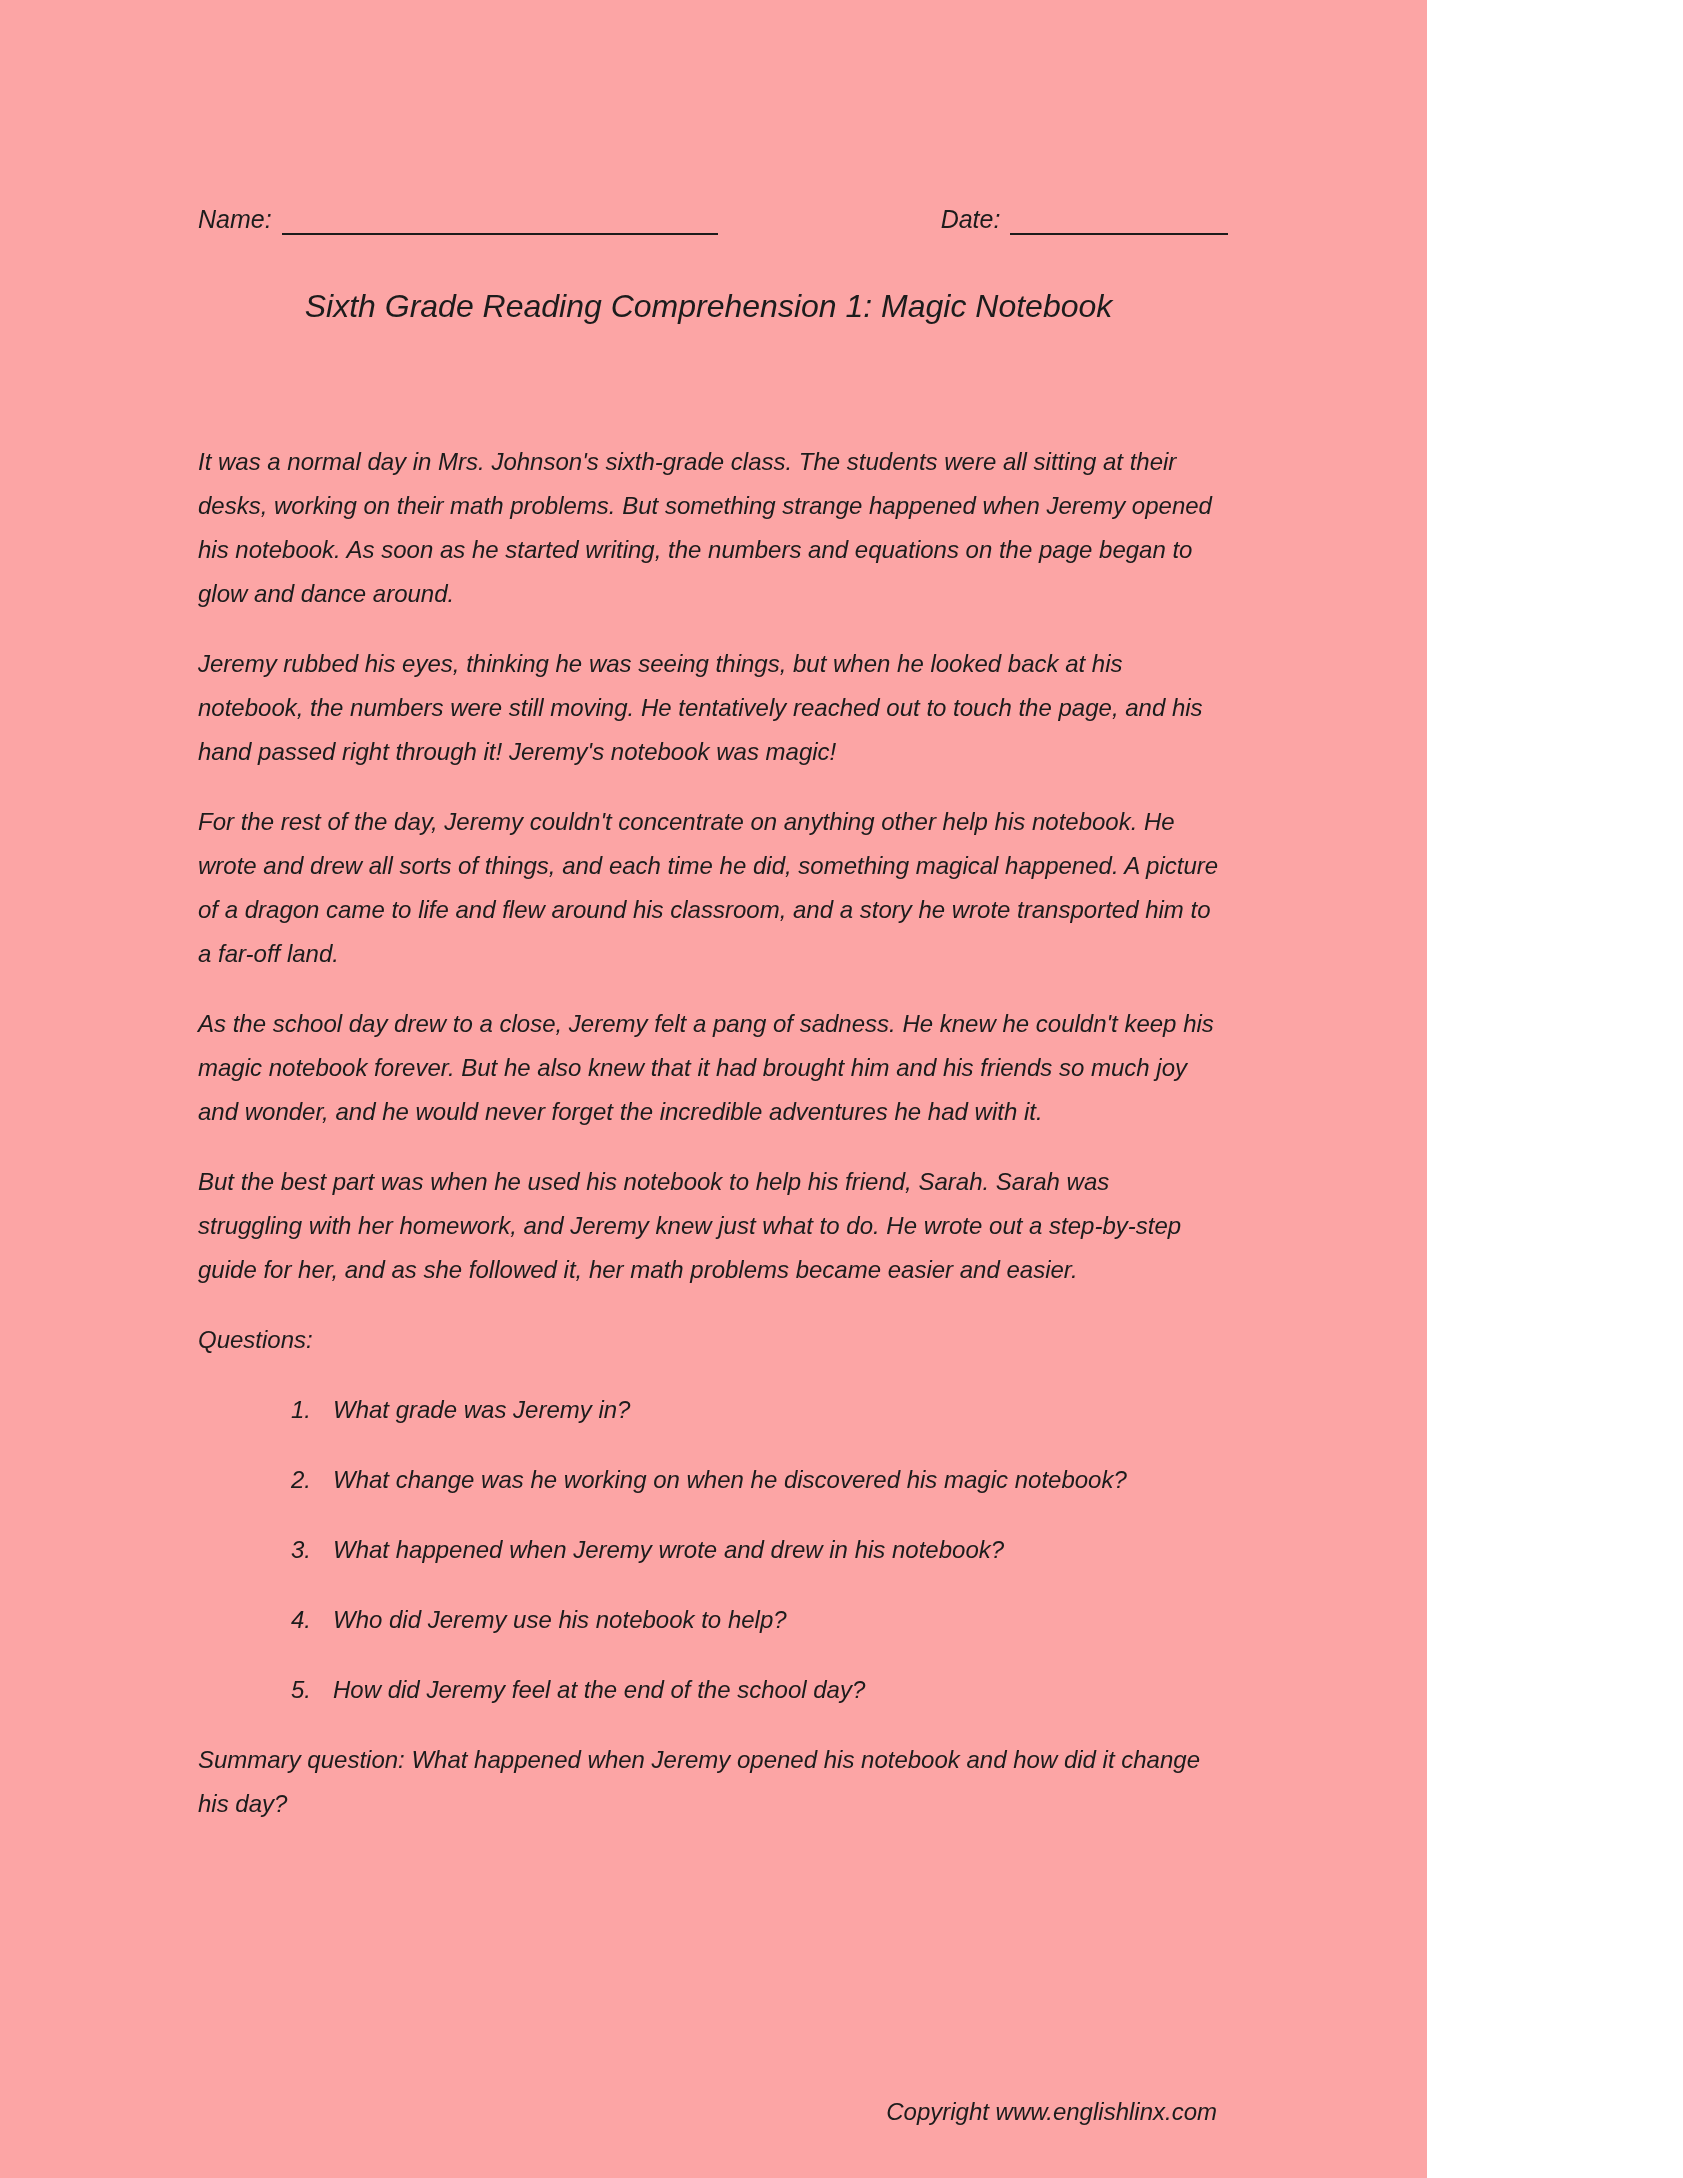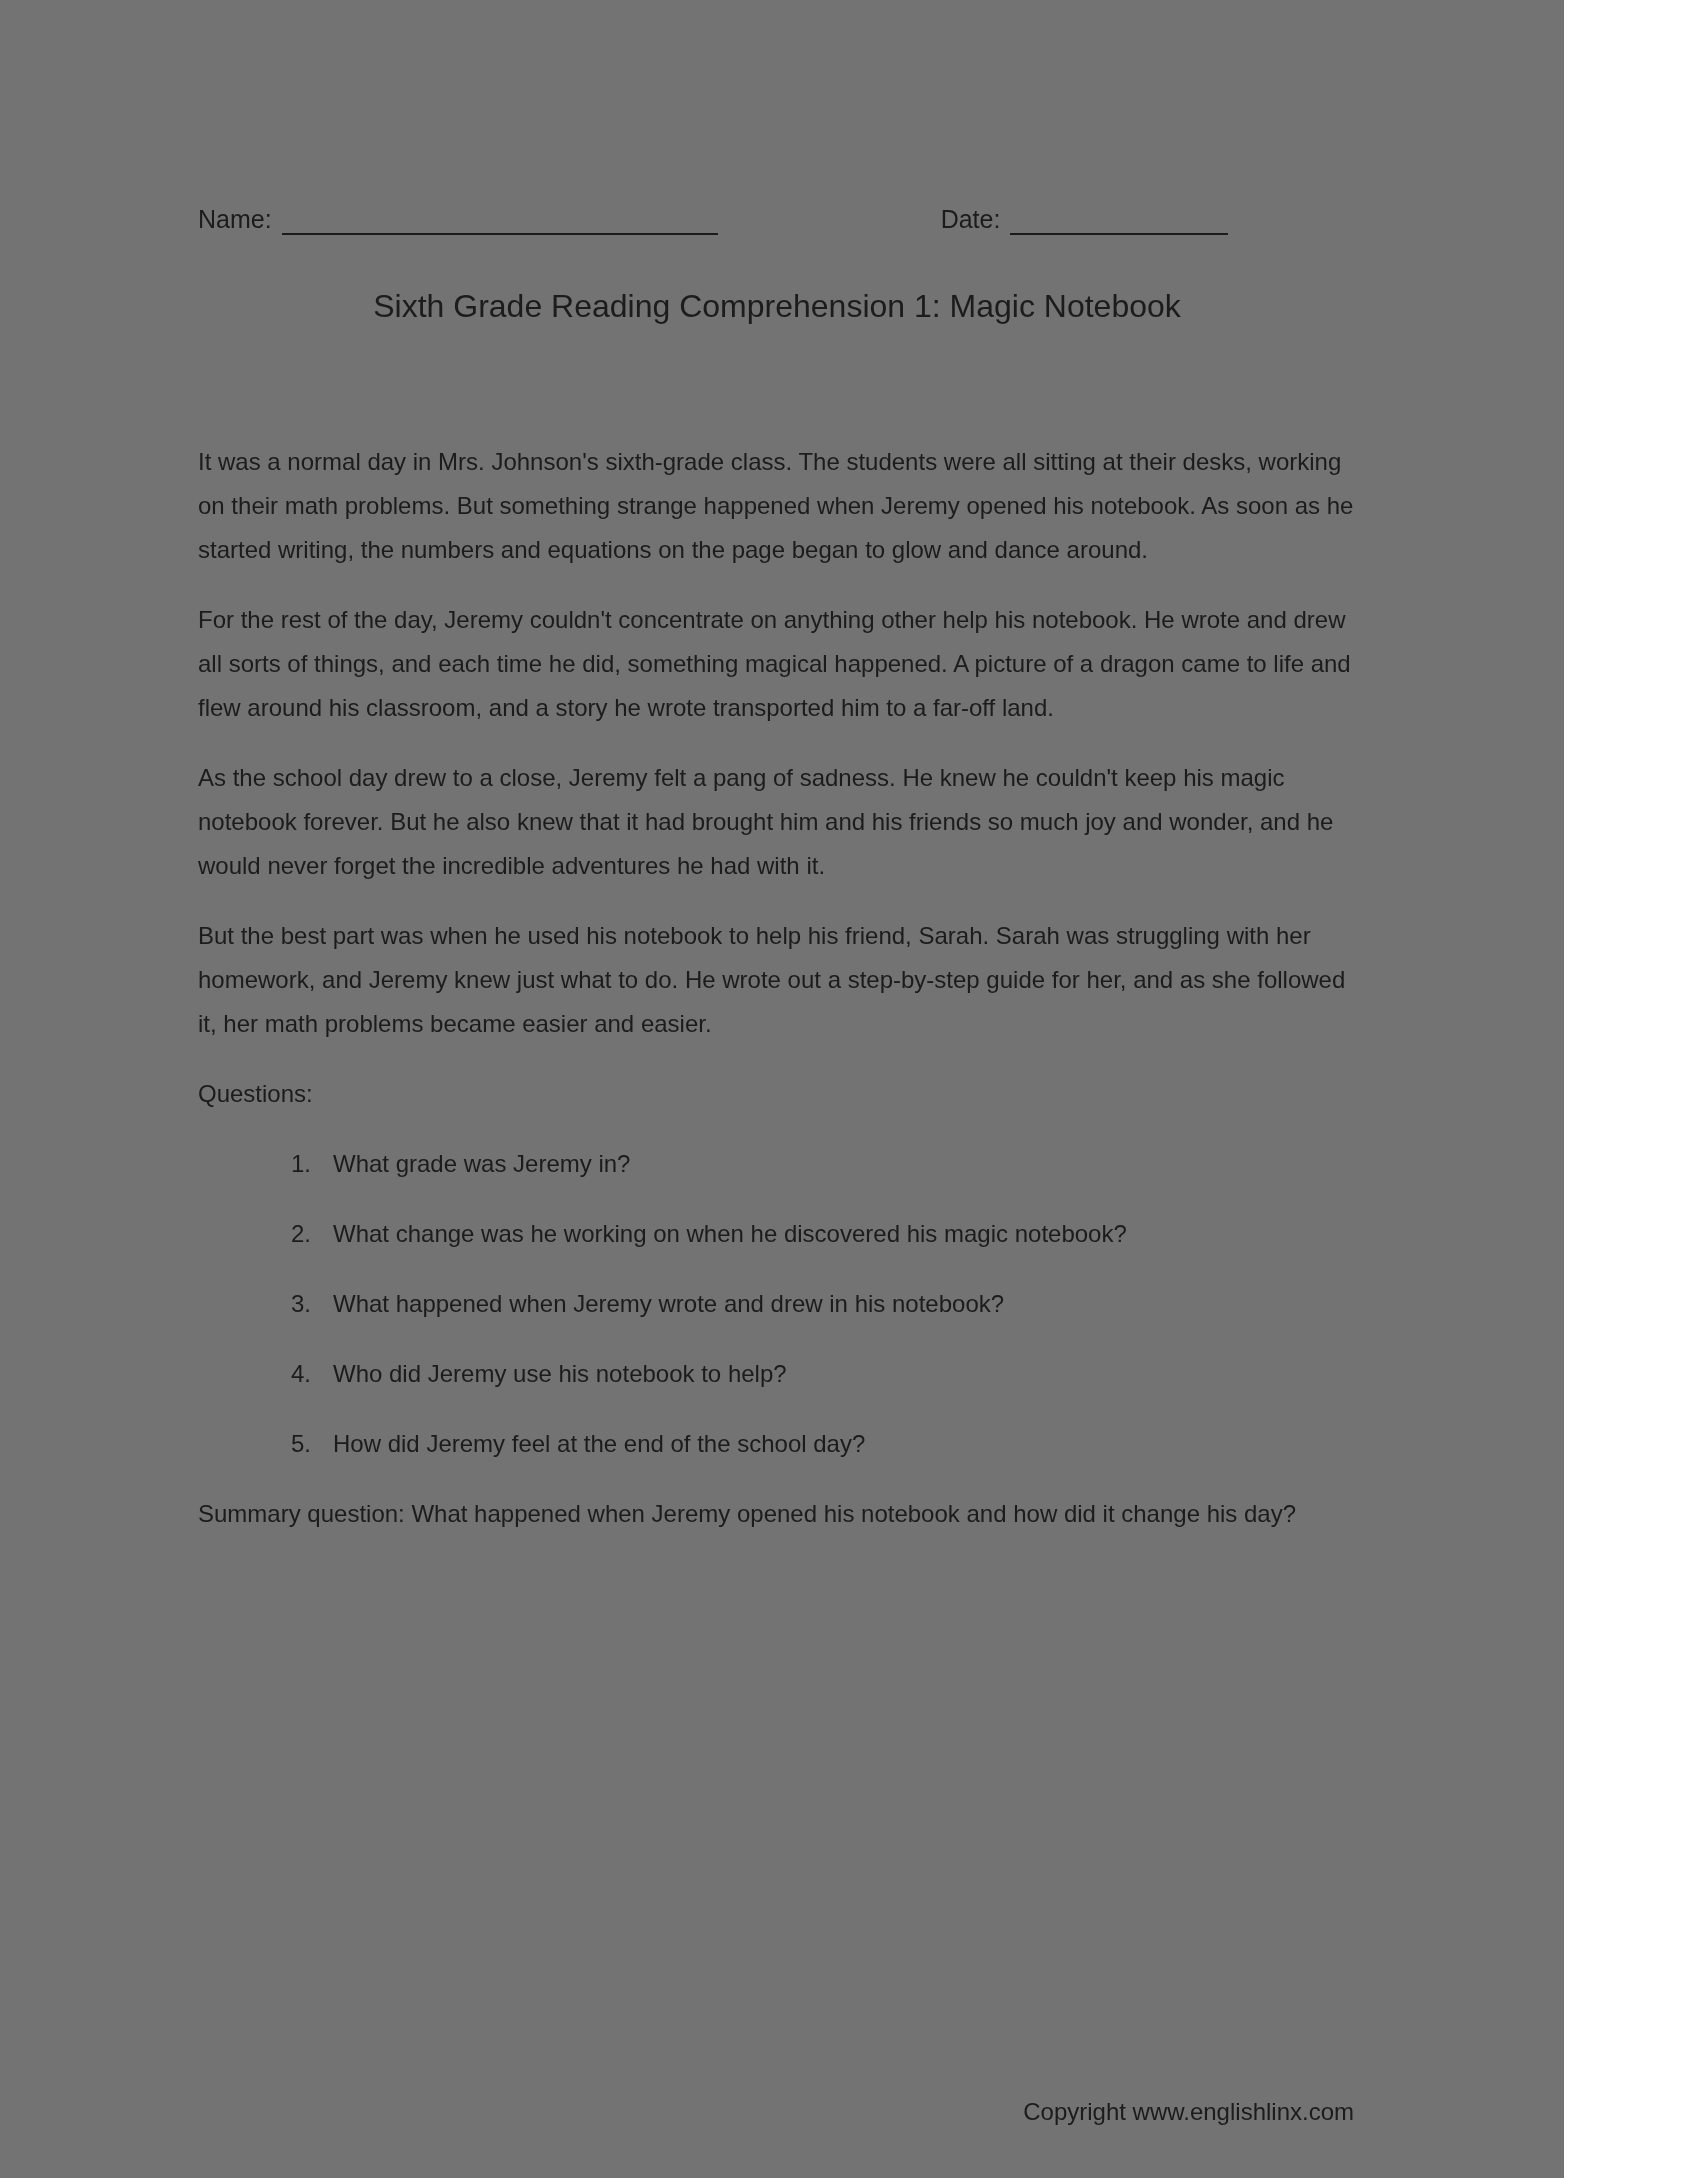--- a/index.html
+++ b/index.html
@@ -9,24 +9,25 @@
     background: #ffffff;
   }
   body {
     width: 1683px;
     height: 2178px;
     font-family: "Liberation Sans", sans-serif;
     color: #1c1c1c;
   }
   .page {
     position: relative;
-    width: 1564px;
+    width: 1427px;
     height: 2178px;
-    background: #737373;
+    background: #fca5a5;
     padding: 203px 208px 0 198px;
+    font-style: italic;
   }
   
   .header {
     display: flex;
     align-items: flex-end;
     font-size: 25px;
     line-height: 32px;
   }
   .field { display: flex; align-items: flex-end; }
   .field .label { white-space: nowrap; }
@@ -98,20 +99,21 @@
     <div class="field date-field">
       <span class="label">Date:</span>
       <span class="blank date-blank"></span>
     </div>
   </div>
 
   <h1 class="title">Sixth Grade Reading Comprehension 1: Magic Notebook</h1>
 
   <div class="body-text">
     <p>It was a normal day in Mrs. Johnson's sixth-grade class. The students were all sitting at their desks, working on their math problems. But something strange happened when Jeremy opened his notebook. As soon as he started writing, the numbers and equations on the page began to glow and dance around.</p>
+    <p>Jeremy rubbed his eyes, thinking he was seeing things, but when he looked back at his notebook, the numbers were still moving. He tentatively reached out to touch the page, and his hand passed right through it! Jeremy's notebook was magic!</p>
     <p>For the rest of the day, Jeremy couldn't concentrate on anything other help his notebook. He wrote and drew all sorts of things, and each time he did, something magical happened. A picture of a dragon came to life and flew around his classroom, and a story he wrote transported him to a far-off land.</p>
     <p>As the school day drew to a close, Jeremy felt a pang of sadness. He knew he couldn't keep his magic notebook forever. But he also knew that it had brought him and his friends so much joy and wonder, and he would never forget the incredible adventures he had with it.</p>
     <p>But the best part was when he used his notebook to help his friend, Sarah. Sarah was struggling with her homework, and Jeremy knew just what to do. He wrote out a step-by-step guide for her, and as she followed it, her math problems became easier and easier.</p>
 
     <p class="questions-label">Questions:</p>
 
     <ol class="questions">
       <li>
         <span class="q-num">1.</span>
         <span class="q-text">What grade was Jeremy in?</span>

